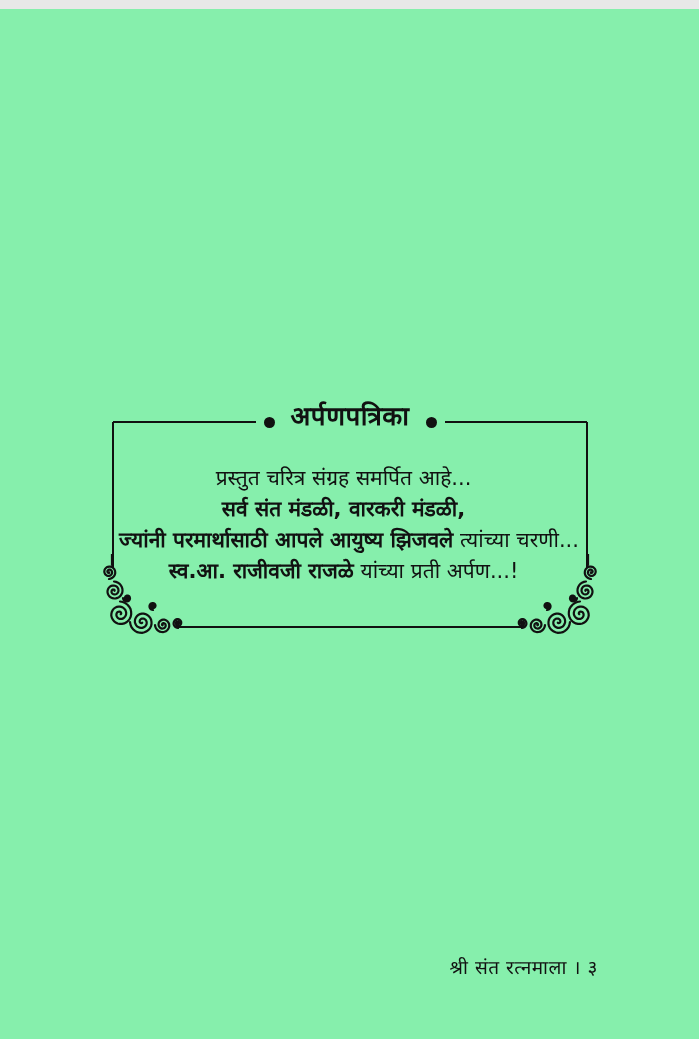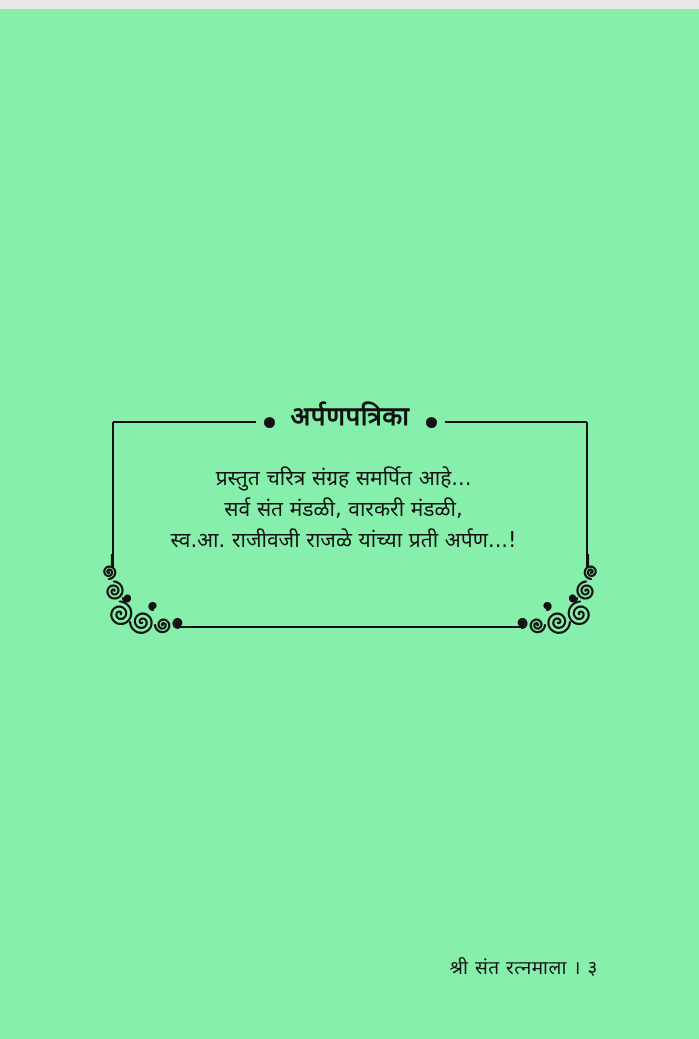--- a/index.html
+++ b/index.html
@@ -83,21 +83,21 @@
     left: 6px;
     right: 19px;
     text-align: center;
   }
   .ded-line {
     font-size: 21px;
     line-height: 31px;
     white-space: nowrap;
   }
   .seg { font-weight: normal; }
-  .seg.bold { font-weight: normal; }
+  .seg.bold { font-weight: bold; }
 
   
   .footer {
     position: absolute;
     top: 945px;
     right: 101px;
     font-size: 19px;
     letter-spacing: 0.5px;
     white-space: nowrap;
   }
@@ -142,20 +142,21 @@
         <path d="M33.0,68.0 L33.5,70.6 L34.5,73.1 L36.1,75.2 L38.0,76.9 L40.2,78.1 L42.7,78.7 L45.1,78.8 L47.5,78.3 L49.6,77.3 L51.5,75.9 L53.0,74.2 L54.0,72.1 L54.5,70.0 L54.5,67.8 L54.1,65.7 L53.2,63.8 L51.9,62.2 L50.3,61.0 L48.5,60.1 L46.7,59.7 L44.8,59.7 L42.9,60.1 L41.3,61.0 L40.0,62.1 L38.9,63.5 L38.2,65.0 L37.9,66.7 L37.9,68.3 L38.4,69.8 L39.1,71.2 L40.1,72.3 L41.3,73.1 L42.6,73.7 L43.9,73.9 L45.3,73.8 L46.5,73.4 L47.6,72.8 L48.5,72.0 L49.2,71.0 L49.6,69.9 L49.7,68.8 L49.6,67.7 L49.2,66.8 L48.7,65.9 L48.0,65.3 L47.2,64.8 L46.4,64.6 L45.6,64.5 L44.8,64.6 L44.1,64.9 L43.5,65.4 L43.1,65.9 L42.8,66.5 L42.7,67.1 L42.7,67.7 L42.9,68.2 L43.1,68.6 L43.5,68.9 L43.8,69.1 L44.2,69.2 L44.6,69.2 L44.9,69.1 L45.1,68.9 L45.2,68.7 " fill="none" stroke="#111" stroke-width="2.2" stroke-linecap="round"></path>
         <path d="M56.0,56.0 L55.1,55.8 L54.3,55.5 L53.6,54.9 L53.1,54.3 L52.7,53.5 L52.5,52.8 L52.5,52.0 L52.7,51.2 L53.0,50.5 L53.5,49.9 L54.1,49.5 L54.7,49.2 L55.4,49.0 L56.1,49.1 L56.7,49.2 L57.3,49.5 L57.8,49.9 L58.1,50.4 L58.4,51.0 L58.5,51.5 L58.4,52.1 L58.3,52.6 L58.0,53.1 L57.7,53.4 L57.2,53.7 L56.8,53.9 L56.3,53.9 L55.9,53.9 L55.5,53.8 L55.2,53.5 L54.9,53.2 L54.7,52.9 L54.6,52.6 L54.6,52.2 L54.6,51.9 L54.8,51.6 L54.9,51.4 L55.2,51.2 L55.4,51.1 L55.6,51.1 L55.9,51.1 L56.1,51.2 L56.2,51.3 L56.3,51.4 L56.4,51.6 L56.4,51.7 L56.4,51.8 L56.4,51.9 L56.3,52.0 L56.2,52.1 " fill="none" stroke="#111" stroke-width="2.2" stroke-linecap="round"></path>
         <path d="M58.0,71.0 L58.3,72.7 L59.0,74.3 L60.0,75.7 L61.3,76.8 L62.8,77.6 L64.4,78.0 L66.0,78.1 L67.5,77.8 L68.9,77.2 L70.2,76.3 L71.1,75.2 L71.8,73.9 L72.2,72.5 L72.2,71.1 L72.0,69.7 L71.4,68.5 L70.6,67.4 L69.6,66.6 L68.5,66.0 L67.3,65.7 L66.1,65.7 L64.9,65.9 L63.9,66.4 L63.0,67.1 L62.3,67.9 L61.8,68.9 L61.6,69.9 L61.6,70.9 L61.8,71.9 L62.2,72.7 L62.8,73.4 L63.5,74.0 L64.3,74.4 L65.1,74.6 L65.9,74.5 L66.7,74.3 L67.3,74.0 L67.9,73.5 L68.3,73.0 L68.6,72.3 L68.7,71.7 L68.6,71.1 L68.5,70.5 L68.2,70.0 L67.8,69.6 L67.4,69.4 L66.9,69.2 L66.5,69.2 L66.1,69.2 L65.7,69.4 L65.4,69.6 L65.2,69.9 L65.1,70.2 L65.0,70.5 L65.0,70.7 L65.1,71.0 L65.3,71.1 L65.4,71.2 L65.6,71.3 " fill="none" stroke="#111" stroke-width="2.2" stroke-linecap="round"></path>
         <path d="M81.0,74.0 L79.9,73.8 L78.9,73.4 L78.0,72.7 L77.4,71.9 L76.9,71.0 L76.6,70.0 L76.6,69.0 L76.8,68.0 L77.2,67.2 L77.7,66.4 L78.5,65.8 L79.3,65.4 L80.1,65.2 L81.0,65.2 L81.8,65.4 L82.6,65.7 L83.2,66.2 L83.7,66.8 L84.1,67.5 L84.2,68.3 L84.2,69.0 L84.1,69.7 L83.8,70.3 L83.3,70.9 L82.8,71.3 L82.2,71.5 L81.6,71.7 L81.0,71.7 L80.4,71.5 L79.9,71.2 L79.5,70.9 L79.2,70.4 L79.0,70.0 L78.9,69.5 L78.9,69.0 L79.1,68.6 L79.3,68.2 L79.6,67.9 L79.9,67.6 L80.3,67.5 L80.7,67.5 L81.0,67.5 L81.3,67.6 L81.6,67.8 L81.8,68.0 L81.9,68.3 L82.0,68.5 L81.9,68.8 L81.9,69.0 L81.8,69.2 L81.6,69.3 L81.5,69.4 L81.3,69.4 L81.2,69.4 L81.1,69.4 L81.0,69.3 " fill="none" stroke="#111" stroke-width="2.2" stroke-linecap="round"></path>
         <path d="M84,73 L90,73" fill="none" stroke="#111" stroke-width="2.2" stroke-linecap="round"></path>
       </svg>
 
     <div class="dedication-lines">
         <div class="ded-line"><span class="seg">प्रस्तुत चरित्र संग्रह समर्पित आहे...</span></div>
         <div class="ded-line"><span class="seg bold">सर्व संत मंडळी, वारकरी मंडळी,</span></div>
+        <div class="ded-line"><span class="seg bold">ज्यांनी परमार्थासाठी आपले आयुष्य झिजवले</span><span class="seg"> त्यांच्या चरणी...</span></div>
         <div class="ded-line"><span class="seg bold">स्व.आ. राजीवजी राजळे</span><span class="seg"> यांच्या प्रती अर्पण...!</span></div>
       </div>
 
   </div>
 
   <div class="footer">श्री संत रत्नमाला । ३</div>
 
 </div>
 
 </body></html>

